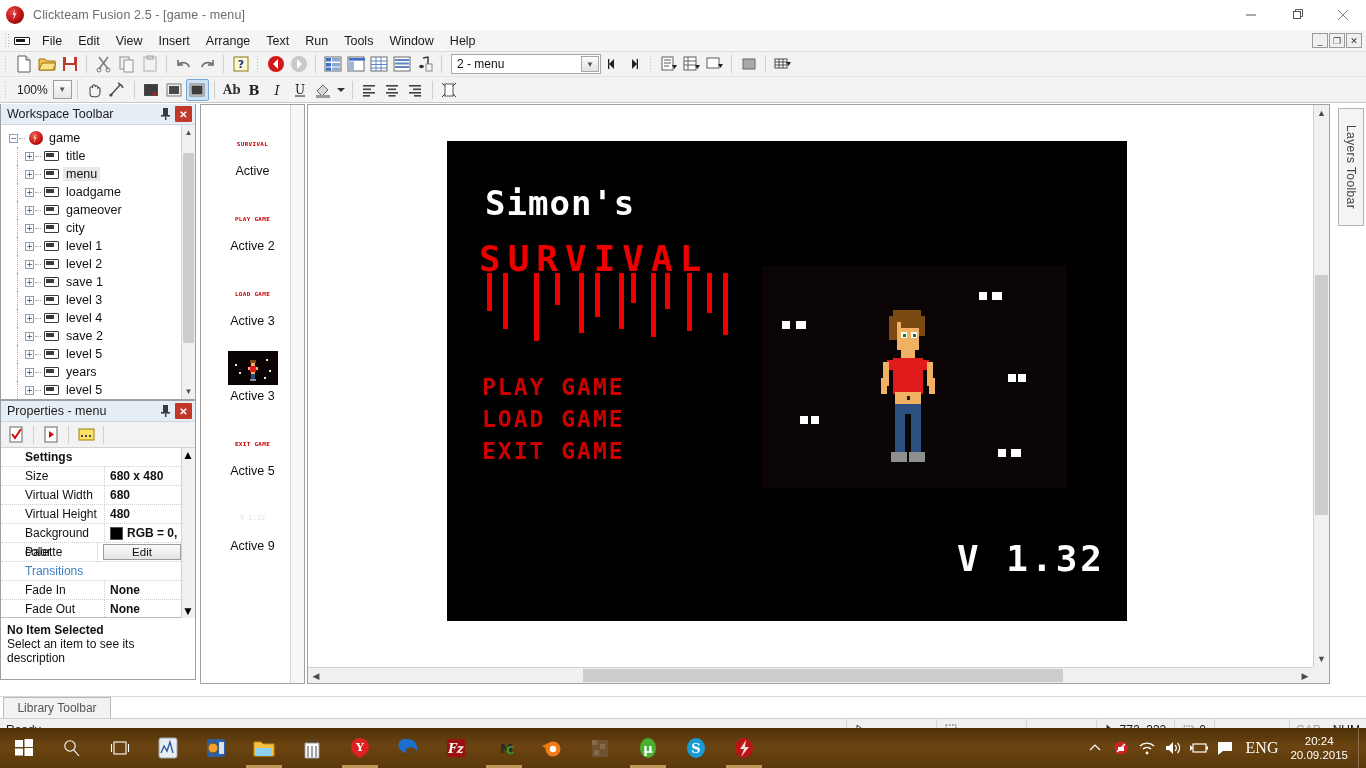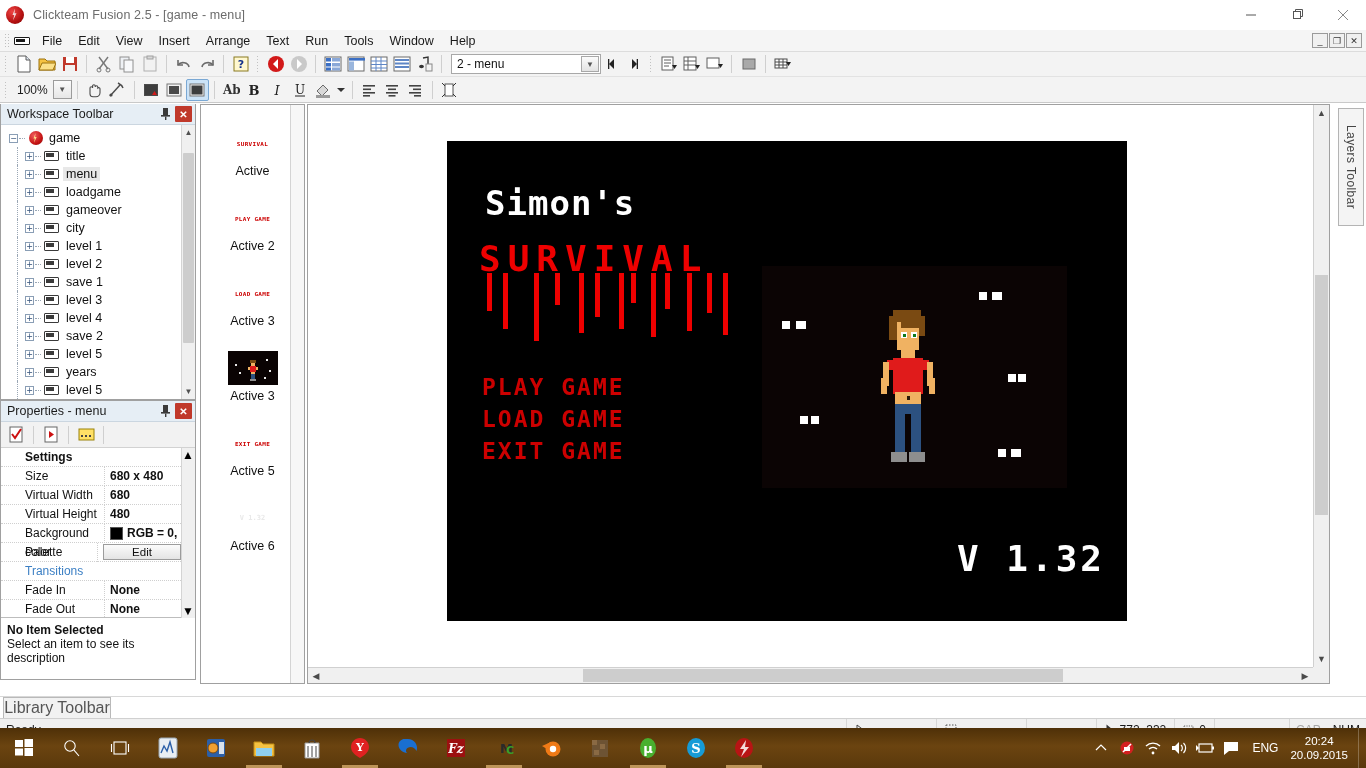--- a/index.html
+++ b/index.html
@@ -307,21 +307,21 @@
 
   
   .libstrip {
     position: absolute; left: 0; bottom: 50px; width: 1366px; height: 22px;
     background: #ffffff; border-top: 1px solid #d8d8d8;
   }
   .libtab {
     position: absolute; left: 3px; top: 0; width: 108px; height: 21px;
     background: #f2f2f2; border: 1px solid #b9b9b9; border-bottom: none;
     display: flex; align-items: center; justify-content: center;
-    font-size: 16px; color: #555;
+    font-size: 12px; color: #555;
   }
 
   
   .statusbar {
     position: absolute; left: 0; bottom: 28px; width: 1366px; height: 22px;
     background: #f0f0f0; border-top: 1px solid #d0d0d0;
     display: flex; align-items: center; font-size: 12px; color: #1a1a1a;
   }
   .st-ready { padding-left: 6px; flex: 0 0 auto; }
   .st-cell {
@@ -340,21 +340,21 @@
   .tb-icon {
     width: 48px; height: 40px; display: flex; align-items: center; justify-content: center;
     position: relative; flex: 0 0 auto;
   }
   .tb-icon.running::after {
     content: ""; position: absolute; bottom: 0; left: 6px; right: 6px; height: 3px;
     background: rgba(255,210,140,.6);
   }
   .tray { margin-left: auto; display: flex; align-items: center; height: 40px; padding-right: 2px; }
   .tray-ic { width: 26px; height: 40px; display:flex;align-items:center;justify-content:center; color:#fff; font-size: 13px; }
-  .tray-lang { color:#fff; font-size:12px; padding: 0 8px; }
+  .tray-lang { color:#fff; font-size:16px; padding: 0 8px; font-family: Liberation Serif, serif; }
   .tray-clock {
     color: #fff; font-size: 11.5px; line-height: 14px; text-align: center;
     padding: 0 10px 0 4px;
   }
   .tray-edge { width: 6px; height: 40px; border-left: 1px solid rgba(255,255,255,.25); }
 </style>
 </head>
 <body>
 
 <div id="app">
@@ -987,21 +987,21 @@
         <div class="obj-item">
           <div class="obj-thumb">
             <span class="mini-red">EXIT GAME</span>
           </div>
           <div class="obj-caption">Active 5</div>
         </div>
         <div class="obj-item">
           <div class="obj-thumb">
             <span class="mini-white">V 1.32</span>
           </div>
-          <div class="obj-caption">Active 6</div>
+          <div class="obj-caption">Active 9</div>
         </div>
       </div>
     <div class="obj-vscroll"></div>
   </div>
 
   <div class="editor">
     <div class="editor-inner">
 
       <div class="frame-canvas">
 

